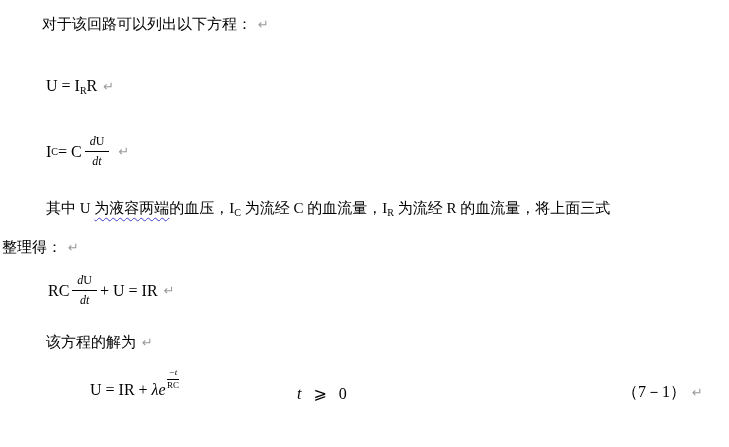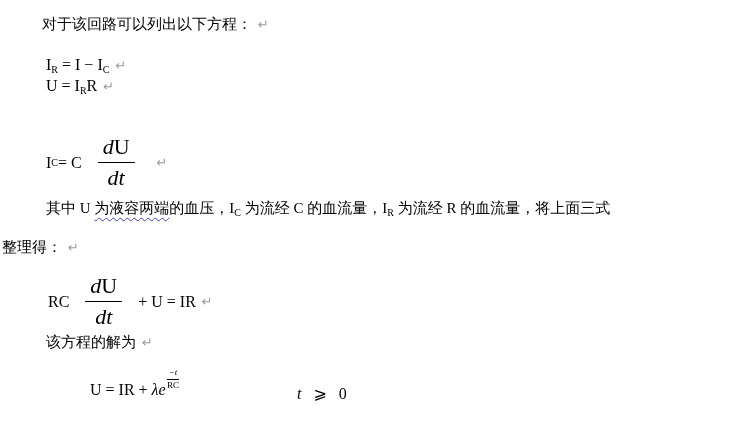--- a/index.html
+++ b/index.html
@@ -14,21 +14,21 @@
     text-decoration:underline;
   }
   .line { position:absolute; white-space:nowrap; }
   .cn  { font-size:15px; }
   .eq  { font-size:16px; }
   .sb    { font-size:10px; vertical-align:-3px; }
   .sbcjk { font-size:9px;  vertical-align:-4px; }
   .sp    { font-size:10px; vertical-align:6px; }
   .itl { font-style:italic; }
   .fracline { display:flex; align-items:center; }
-  .frac { display:inline-block; text-align:center; margin:0 16px; font-size:22px; }
+  .frac { display:inline-block; text-align:center; margin:0 3px; font-size:12px; }
   .frac .fnum { display:block; border-bottom:1px solid #000; padding:0 5px 2px; }
   .frac .fden { display:block; padding-top:2px; }
   .exp { display:inline-block; text-align:center; vertical-align:7px; font-size:9px; line-height:1.2; margin-left:1px; }
   .exp .fnum { display:block; border-bottom:1px solid #000; padding:0 2px 1px; }
   .exp .fden { display:block; }
   .pm { color:#999999; font-size:13px; margin-left:6px; font-family:"DejaVu Sans",sans-serif; }
   .wavy {
     text-decoration-line:underline;
     text-decoration-style:wavy;
     text-decoration-color:#4040cc;
@@ -38,23 +38,20 @@
 </style>
 </head>
 <body>
 
 <div class="page">
 
   <div class="line cn" style="top:15px; left:42px;">
     <span>对于该回路可以列出以下方程：</span><span class="pm">↵</span>
   </div>
 
-  <div class="line eq" style="top:56px; left:46px;">
-    <span>I</span><span class="sb">R</span><span> = I − I</span><span class="sb">C</span><span class="pm">↵</span>
-  </div>
 
   <div class="line eq" style="top:77px; left:46px;">
     <span>U = I</span><span class="sb">R</span><span>R</span><span class="pm">↵</span>
   </div>
 
   <div class="line eq fracline" style="top:134px; left:46px;">
     <span>I</span>
       <span class="sb">C</span>
       <span> = C</span>
     <span class="frac">
@@ -87,15 +84,18 @@
   </div>
 
   <div class="line eq" style="top:367px; left:90px;">
     <span>U = IR + </span><span class="itl">λe</span><span class="exp"><span class="fnum itl">−t</span><span class="fden">RC</span></span>
   </div>
   <div class="line eq" style="top:384px; left:297px;">
     <span class="itl">t</span>
     <span style="margin:0 8px;">⩾</span>
     <span>0</span>
   </div>
+  <div class="line eq" style="top:382px; left:622px;">
+    <span>（7－1）</span><span class="pm">↵</span>
+  </div>
 
 
 </div>
 
 </body></html>

